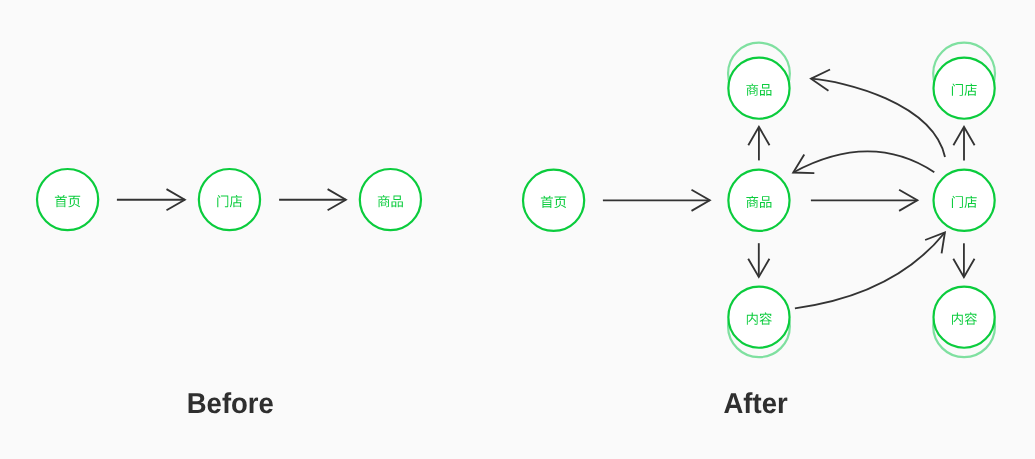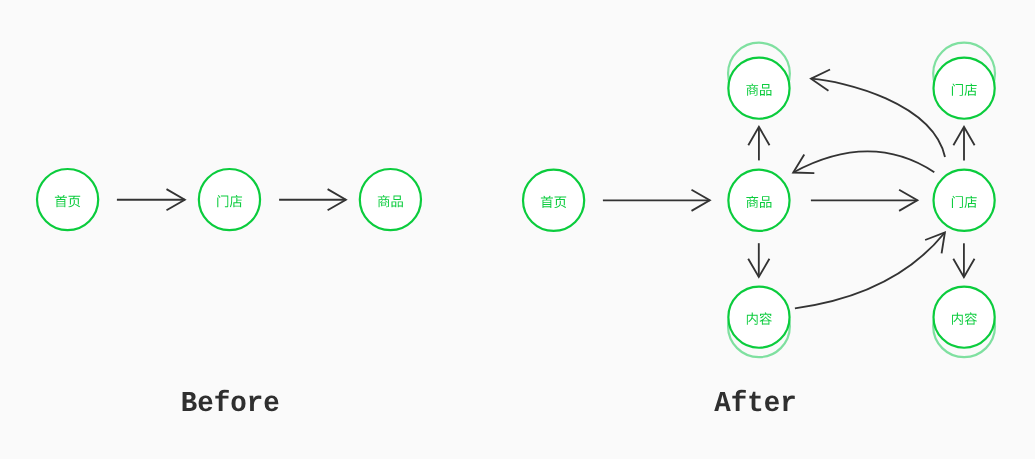--- a/index.html
+++ b/index.html
@@ -1,19 +1,19 @@
 <!DOCTYPE html>
 <html><head>
 <meta charset="utf-8">
 <title>Before After Navigation Diagram</title>
 <style>
   html,body{margin:0;padding:0;}
   body{width:1035px;height:459px;background:#fafafa;overflow:hidden;
        font-family:"Liberation Sans",sans-serif;}
-  #stage{position:relative;width:901px;height:459px;font-family:Liberation Mono, monospace;}
+  #stage{position:relative;width:901px;height:459px;}
   #canvas{position:absolute;left:0;top:0;width:1035px;height:459px;display:block;}
   .caption{position:absolute;font-size:28.8px;font-weight:600;color:#2f2f2f;
            white-space:nowrap;text-align:center;line-height:1;
            -webkit-font-smoothing:antialiased;text-rendering:geometricPrecision;}
 </style>
 </head>
 <body>
 
 <div id="stage">
   <svg id="canvas" viewBox="0 0 1035 459">

